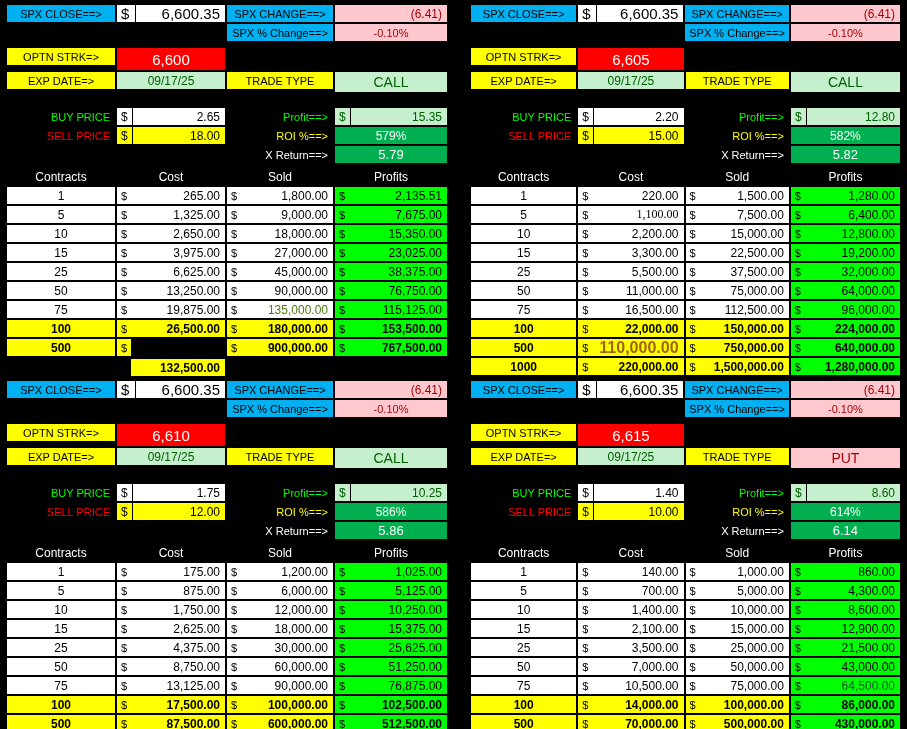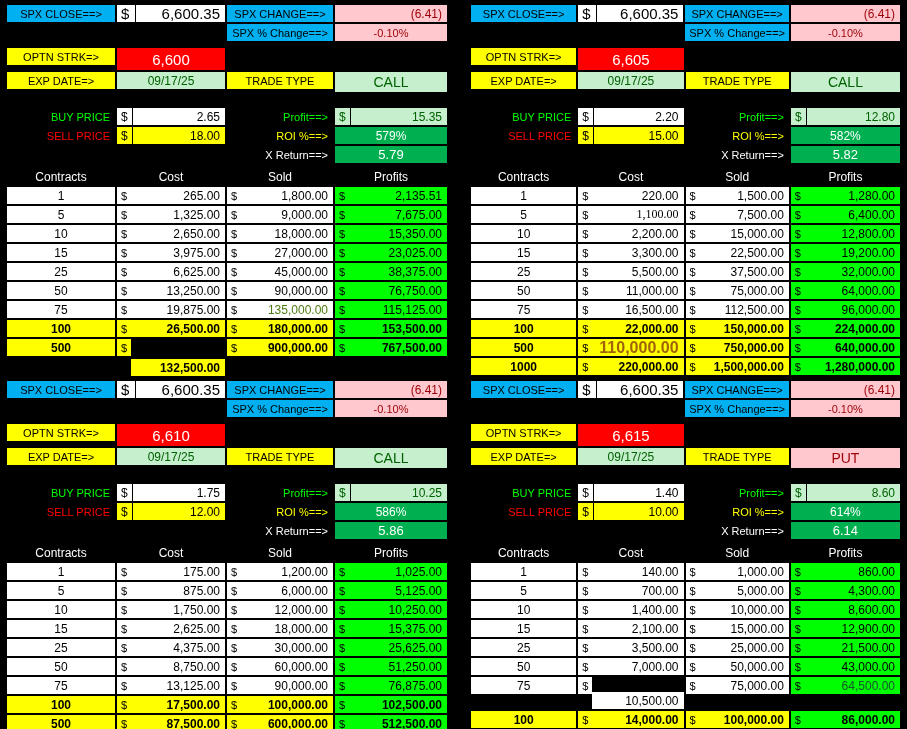--- a/index.html
+++ b/index.html
@@ -898,21 +898,21 @@
         </div>
         <div style="display:flex;width:114px">
           <div class="cellbox left" style="width:15px;background:#00ff00;color:#000;border-right:none;font-size:11px;font-weight:normal;">$</div>
           <div class="cellbox right" style="flex:1;background:#00ff00;color:#000;border-left:none;font-size:12px;font-weight:normal;">43,000.00</div>
         </div>
       </div>
       <div class="fullrow">
         <div class="cellbox center" style="width:110px;background:#ffffff;color:#000000;font-size:12px;font-weight:normal;">75</div>
         <div style="display:flex;width:110px">
           <div class="cellbox left" style="width:15px;background:#ffffff;color:#000000;border-right:none;font-size:11px;font-weight:normal;">$</div>
-          <div class="cellbox right" style="flex:1;background:#ffffff;color:#000000;border-left:none;font-size:12px;font-weight:normal;margin-top:15px;">10,500.00</div>
+          <div class="cellbox right" style="flex:1;background:#ffffff;color:#000000;border-left:none;font-size:12px;font-weight:normal;">10,500.00</div>
         </div>
         <div style="display:flex;width:108px">
           <div class="cellbox left" style="width:15px;background:#ffffff;color:#000000;border-right:none;font-size:11px;font-weight:normal;">$</div>
           <div class="cellbox right" style="flex:1;background:#ffffff;color:#000000;border-left:none;font-size:12px;font-weight:normal;">75,000.00</div>
         </div>
         <div style="display:flex;width:114px">
           <div class="cellbox left" style="width:15px;background:#00ff00;color:#000;border-right:none;font-size:11px;font-weight:normal;">$</div>
           <div class="cellbox right" style="flex:1;background:#00ff00;color:#14532d;border-left:none;font-size:12px;font-weight:normal;">64,500.00</div>
         </div>
       </div>

